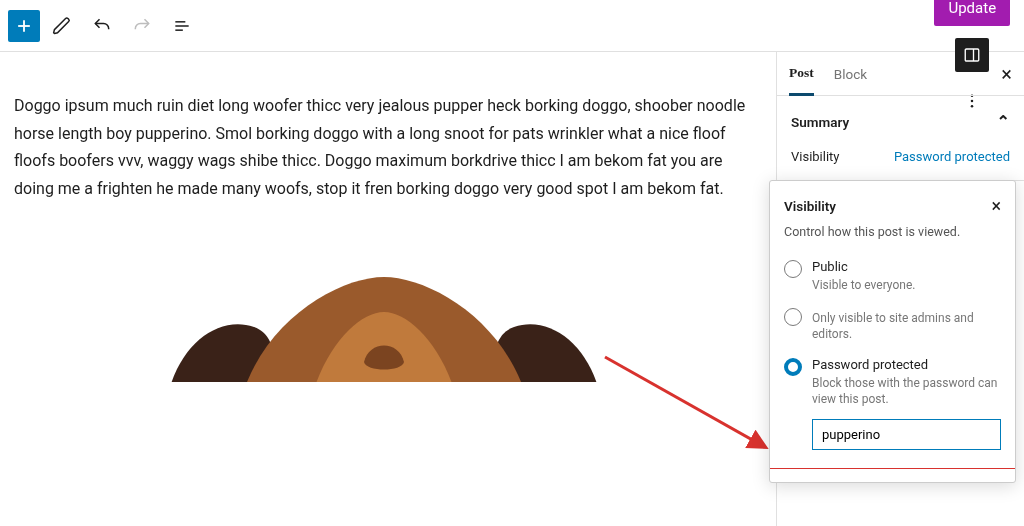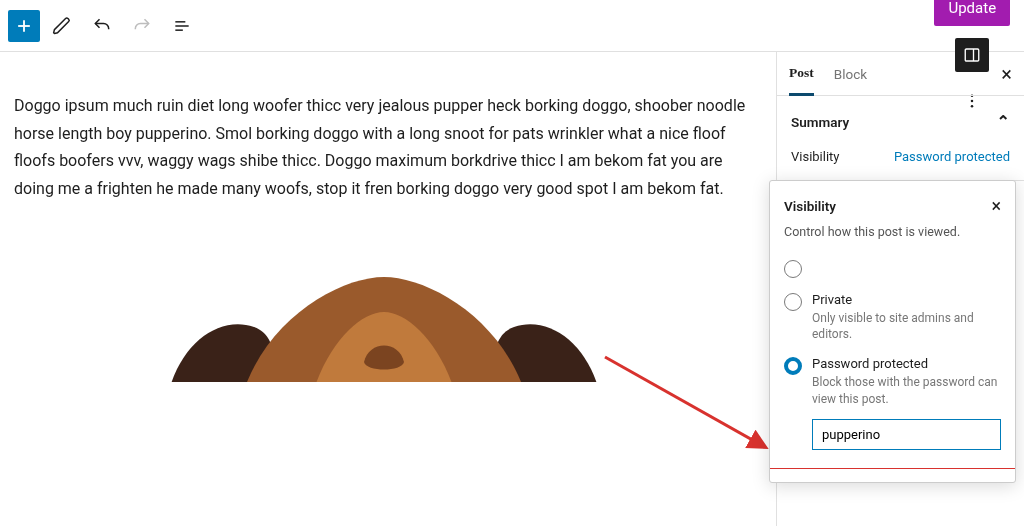--- a/index.html
+++ b/index.html
@@ -172,26 +172,29 @@
 
     <div class="popover">
       <div class="popover-head">
         <h4>Visibility</h4>
         <span style="font-size:18px; cursor:pointer;">×</span>
       </div>
       <div class="popover-sub">Control how this post is viewed.</div>
 
       <div class="opt">
         <div class="radio"></div>
+        <div>
+          <div class="opt-title">Public</div>
+          <div class="opt-desc">Visible to everyone.</div>
+        </div>
       </div>
 
       <div class="opt">
         <div class="radio"></div>
         <div>
-          <div class="opt-title">Private</div>
           <div class="opt-desc">Only visible to site admins and editors.</div>
         </div>
       </div>
 
       <div class="opt">
         <div class="radio checked"></div>
         <div style="flex:1">
           <div class="opt-title">Password protected</div>
           <div class="opt-desc">Block those with the password can view this post.</div>
           <input class="pw-input" value="pupperino" style="">

